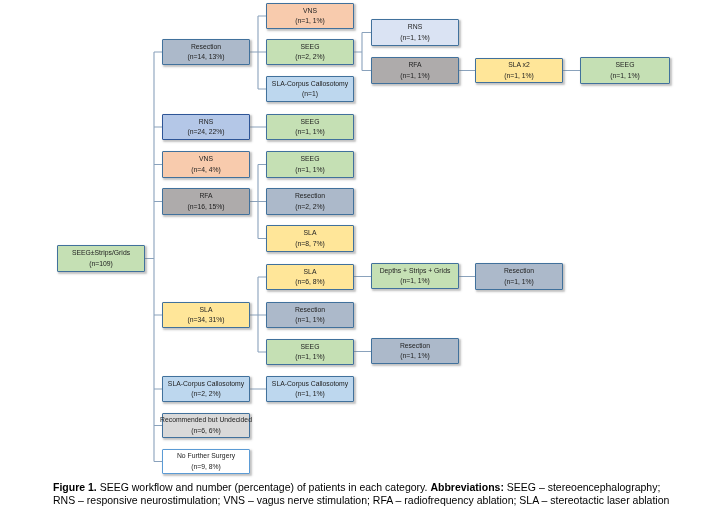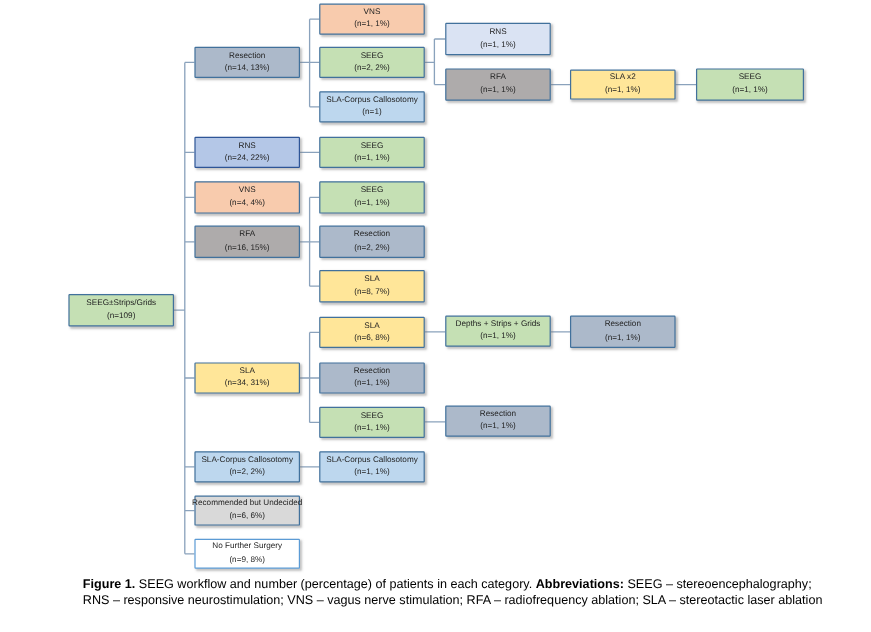--- a/index.html
+++ b/index.html
@@ -16,21 +16,21 @@
   .c-green{background:#c5e0b4;}
   .c-bluegray{background:#acb9ca;}
   .c-blue{background:#b4c7e7;border-color:#2e5597;}
   .c-paleblue{background:#dae3f3;}
   .c-orange{background:#f8cbad;}
   .c-gray{background:#aeabab;}
   .c-yellow{background:#ffe699;}
   .c-lightblue{background:#bdd7ee;}
   .c-lightgray{background:#d9d9d9;}
   .c-white{background:#ffffff;border-color:#5b9bd5;}
-  #caption{position:absolute;left:69px;top:481px;width:628px;z-index:2;
+  #caption{position:absolute;left:53px;top:481px;width:628px;z-index:2;
            font-size:10.5px;line-height:13.4px;color:#000;}
   #caption b{font-weight:bold;}
 </style>
 </head>
 <body>
 
 <div id="canvas">
 
   <svg id="wires" width="726" height="527">
     <path fill="none" stroke="#8aa2bc" stroke-width="1.1" d="

